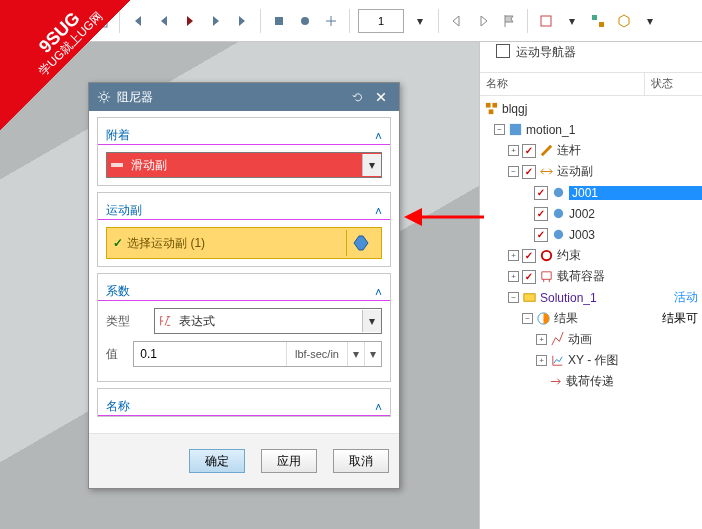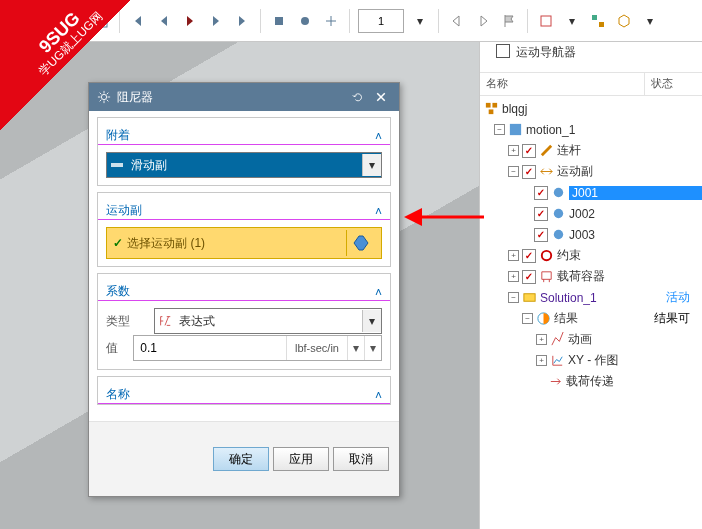--- a/index.html
+++ b/index.html
@@ -21,50 +21,50 @@
 .nav-header div{padding:3px 6px;font-size:11px;color:#555}
 .nav-header .c1{width:152px;border-right:1px solid #e3e3e3}
 .tree{padding:2px 0 0 4px;font-size:12px}
 .tree-row{display:flex;align-items:center;height:21px;white-space:nowrap}
 .tree-indent{display:inline-block}
 .tog{width:9px;height:9px;border:1px solid #888;margin-right:3px;display:inline-flex;align-items:center;justify-content:center;font-size:8px;line-height:8px;color:#555}
 .ck{width:12px;height:12px;border:1px solid #888;margin-right:3px;display:inline-flex;align-items:center;justify-content:center}
 .ck.checked::after{content:"✓";font-size:10px;color:#c00;font-weight:bold}
 .tree-icon{width:15px;height:15px;margin-right:3px;flex-shrink:0}
 .sel{background:#1e90ff;color:#fff;padding:0 3px}
-.tree-row .status-col{margin-left:auto;padding-right:12px;color:#1e90ff}
+.tree-row .status-col{margin-left:auto;padding-right:4px;color:#1e90ff}
 .linkcol{color:#4c1d95}
 .dialog{position:absolute;top:82px;left:88px;width:310px;background:#fff;border:1px solid #888;box-shadow:2px 2px 6px rgba(0,0,0,.3);z-index:200}
 .dlg-title{height:28px;background:#5b7a96;color:#fff;display:flex;align-items:center;padding:0 8px}
 .dlg-title .tt{margin-left:6px;flex:1}
 .dlg-title .gear{width:14px;height:14px}
 .dlg-title .act{width:20px;height:20px;display:flex;align-items:center;justify-content:center;margin-left:3px}
 .dlg-body{padding:6px 8px 10px}
 .section{border:1px solid #c8c8c8;margin-bottom:6px}
 .sec-head{height:26px;display:flex;align-items:flex-end;padding:0 8px;color:#0067b4;border-bottom:1px solid #d946ef}
 .sec-head .chev{margin-left:auto;color:#0067b4;font-size:12px}
 .sec-body{padding:7px 8px}
 .combo{display:flex;align-items:center;height:24px;border:1px solid #7a7a7a}
-.combo.blue{background:#0369a1;color:#fff}
+.combo.blue{background:#ef4444;color:#fff}
 .combo .ic{width:20px;height:22px;display:flex;align-items:center;justify-content:center}
 .combo .val{flex:1;padding-left:4px;font-size:12px}
 .combo .dd{width:18px;height:22px;border-left:1px solid rgba(0,0,0,.2);background:#f0f0f0;color:#333;display:flex;align-items:center;justify-content:center}
 .pickrow{display:flex;align-items:center;height:30px;background:#ffd96f;border:1px solid #d4aa00;padding:0 6px}
 .pickrow .chk{color:#0a7a00;margin-right:4px;font-weight:bold}
 .pickrow .txt{flex:1;color:#6d5200}
 .pickrow .pick-btn{width:28px;height:26px;display:flex;align-items:center;justify-content:center;border-left:1px solid #d4aa00}
-.formrow{display:flex;align-items:center;margin-bottom:1px}
+.formrow{display:flex;align-items:center;margin-bottom:7px}
 .formrow .lab{width:48px;color:#555}
 .formrow .field{flex:1}
 .tbox{height:22px;border:1px solid #aaa;width:100%;padding:0 4px;box-sizing:border-box}
 .valuecombo{display:flex;height:24px;border:1px solid #aaa}
 .valuecombo input{border:none;flex:1;padding:0 6px;font-size:12px;min-width:0}
 .valuecombo .unit{padding:0 8px;display:flex;align-items:center;border-left:1px solid #ddd;font-size:11px;color:#555}
 .valuecombo .dd{width:16px;display:flex;align-items:center;justify-content:center;color:#555;border-left:1px solid #ddd}
-.dlg-btns{height:38px;border-top:1px solid #e3e3e3;display:flex;align-items:center;justify-content:flex-end;padding:18px 10px;gap:4px;background:#f3f3f3}
+.dlg-btns{height:38px;border-top:1px solid #e3e3e3;display:flex;align-items:center;justify-content:flex-end;padding:8px 10px;gap:16px;background:#f3f3f3}
 .btn{min-width:56px;height:24px;border:1px solid #9a9a9a;background:linear-gradient(#fff,#e8e8e8);font-size:12px}
 .btn.primary{background:linear-gradient(#dfeffb,#b9d9f0);border-color:#6fa8cf}
 .arrow{position:absolute;top:205px;left:404px;z-index:250;pointer-events:none}
 </style>
 </head>
 <body>
 
 <div class="root">
 
 <div class="ribbon">

